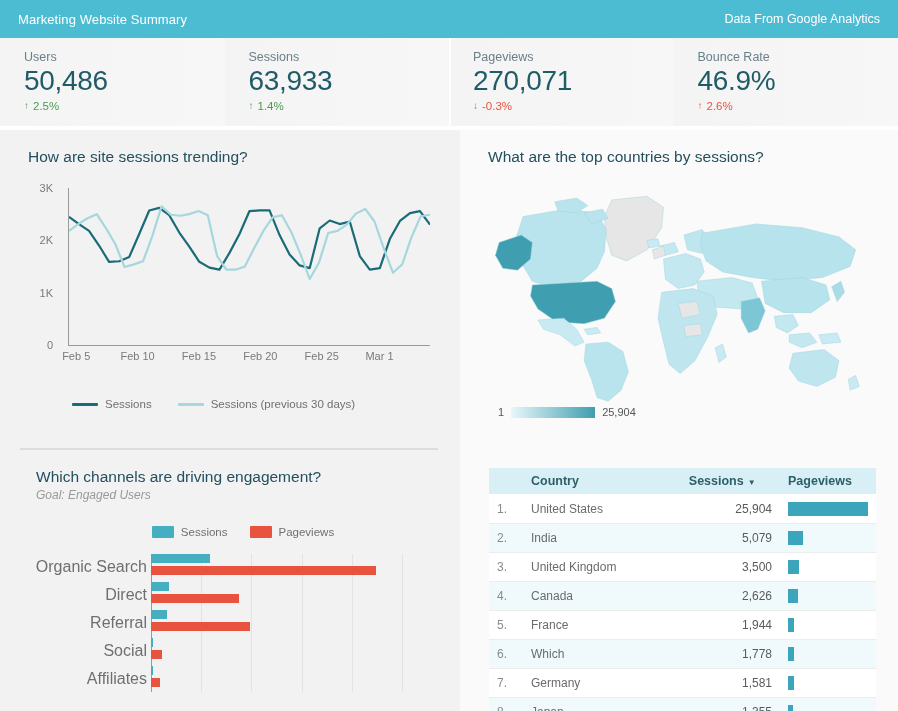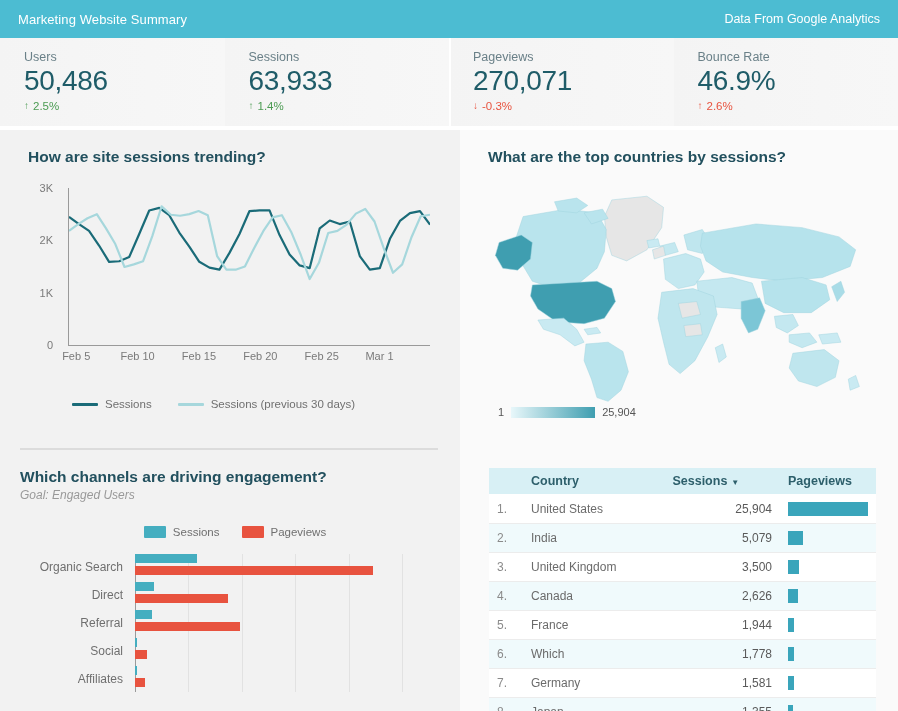--- a/index.html
+++ b/index.html
@@ -52,21 +52,21 @@
   .sc-delta.up-bad  { color: #e8533f; }
   .arrow { font-size: 10px; line-height: 1; font-weight: bold; }
 
   
   .body-split { display: flex; height: 581px; }
   .left-col  { width: 460px; background: #f2f2f2; position: relative; }
   .right-col { width: 438px; background: #fafafa; position: relative; }
 
   
   .panel-title {
-    font-size: 15.5px; font-weight: bold; color: #22505e;
+    font-size: 15.5px; font-weight: normal; color: #22505e;
   }
   .panel-sub {
     font-size: 12px; color: #999999; font-style: italic; margin-top: 2px;
   }
 
   
   .trend { padding: 18px 20px 0 28px; }
   .trend-chart { position: relative; margin-top: 22px; height: 180px; }
   .axis-label {
     position: absolute; font-size: 11px; color: #7a7a7a;
@@ -86,42 +86,42 @@
   }
   .lg-item { display: flex; align-items: center; gap: 7px; }
   .lg-line { width: 26px; height: 3px; border-radius: 1px; }
 
   .divider {
     position: absolute; left: 20px; right: 22px; top: 318px;
     height: 2px; background: #dcdcdc;
   }
 
   
-  .channels { position: absolute; top: 338px; left: 0; right: 0; padding: 0 20px 0 20px; }
+  .channels { position: absolute; top: 338px; left: 16px; right: 0; padding: 0 20px 0 20px; }
   .ch-legend {
     display: flex; gap: 22px; justify-content: center;
     margin: 24px 0 0 10px; font-size: 11.5px; color: #707070;
   }
   .ch-legend .sw { width: 22px; height: 12px; border-radius: 1px; }
   .ch-item { display: flex; align-items: center; gap: 7px; }
 
   .bars { margin-top: 16px; position: relative; padding-left: 115px; }
   .bar-grid {
     position: absolute; left: 115px; right: 38px; top: 0; bottom: 0;
     pointer-events: none;
   }
   .bar-grid i {
     position: absolute; top: 0; bottom: 0; width: 1px; background: #e2e2e2;
   }
   .bar-grid i.axis { background: #9a9a9a; width: 1.4px; }
   .bar-row { position: relative; height: 26px; margin-bottom: 0px; }
   .bar-name {
-    position: absolute; right: 100%; margin-right: 12px; top: 50%;
+    position: absolute; right: 100%; margin-right: 4px; top: 50%;
     transform: translateY(-50%);
-    font-size: 12px; color: #6f6f6f; white-space: nowrap;
+    font-size: 16px; color: #6f6f6f; white-space: nowrap;
   }
   .bar { height: 9px; border-radius: 0; }
   .bar.sessions { background: #45aec0; margin-bottom: 3px; margin-top: 2px; }
   .bar.pageviews { background: #e8533f; }
 
   
   .map-wrap { padding: 18px 22px 0 28px; }
   .map-box { position: relative; margin-top: 14px; height: 232px; }
   .map-box svg { width: 100%; height: 100%; display: block; }
   .map-legend {
@@ -139,21 +139,21 @@
     position: absolute; left: 489px; right: 22px; top: 468px;
     width: 387px;
     font-size: 12px;
   }
   .ctable table { width: 100%; border-collapse: collapse; }
   .ctable th {
     background: #d8f0f5; color: #2d5f6b; font-weight: bold;
     font-size: 12.5px; padding: 6px 8px; text-align: left;
     border-bottom: 1px solid #ffffff;
   }
-  .ctable th.num { text-align: left; }
+  .ctable th.num { text-align: center; }
   .ctable th.idx { width: 34px; }
   .ctable td {
     padding: 7px 8px; color: #6b6b6b; border-bottom: 1px solid #ececec;
     background: #ffffff;
   }
   .ctable tr.alt td { background: #f0fafc; }
   .ctable td.num { text-align: right; color: #5a5a5a; }
   .ctable td.idx { color: #8a8a8a; }
   .ctable td.pv { width: 96px; padding-left: 8px; }
   .pv-bar { height: 14px; background: #3aa5bb; }

